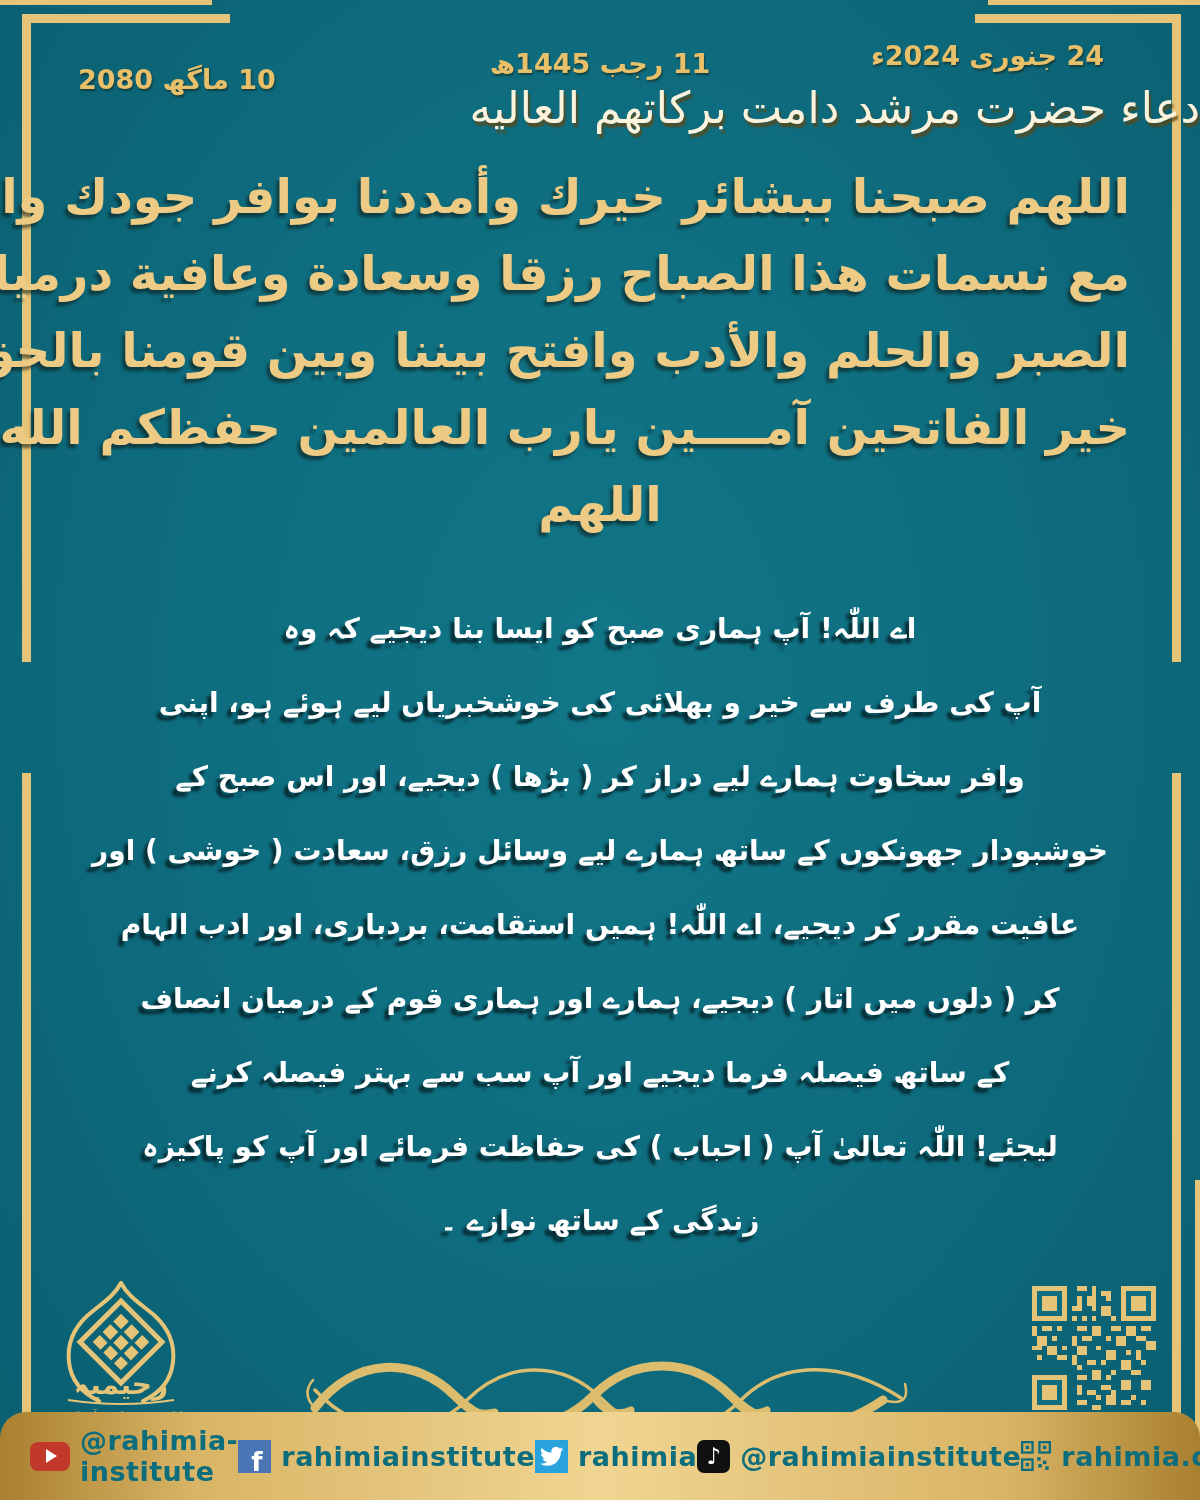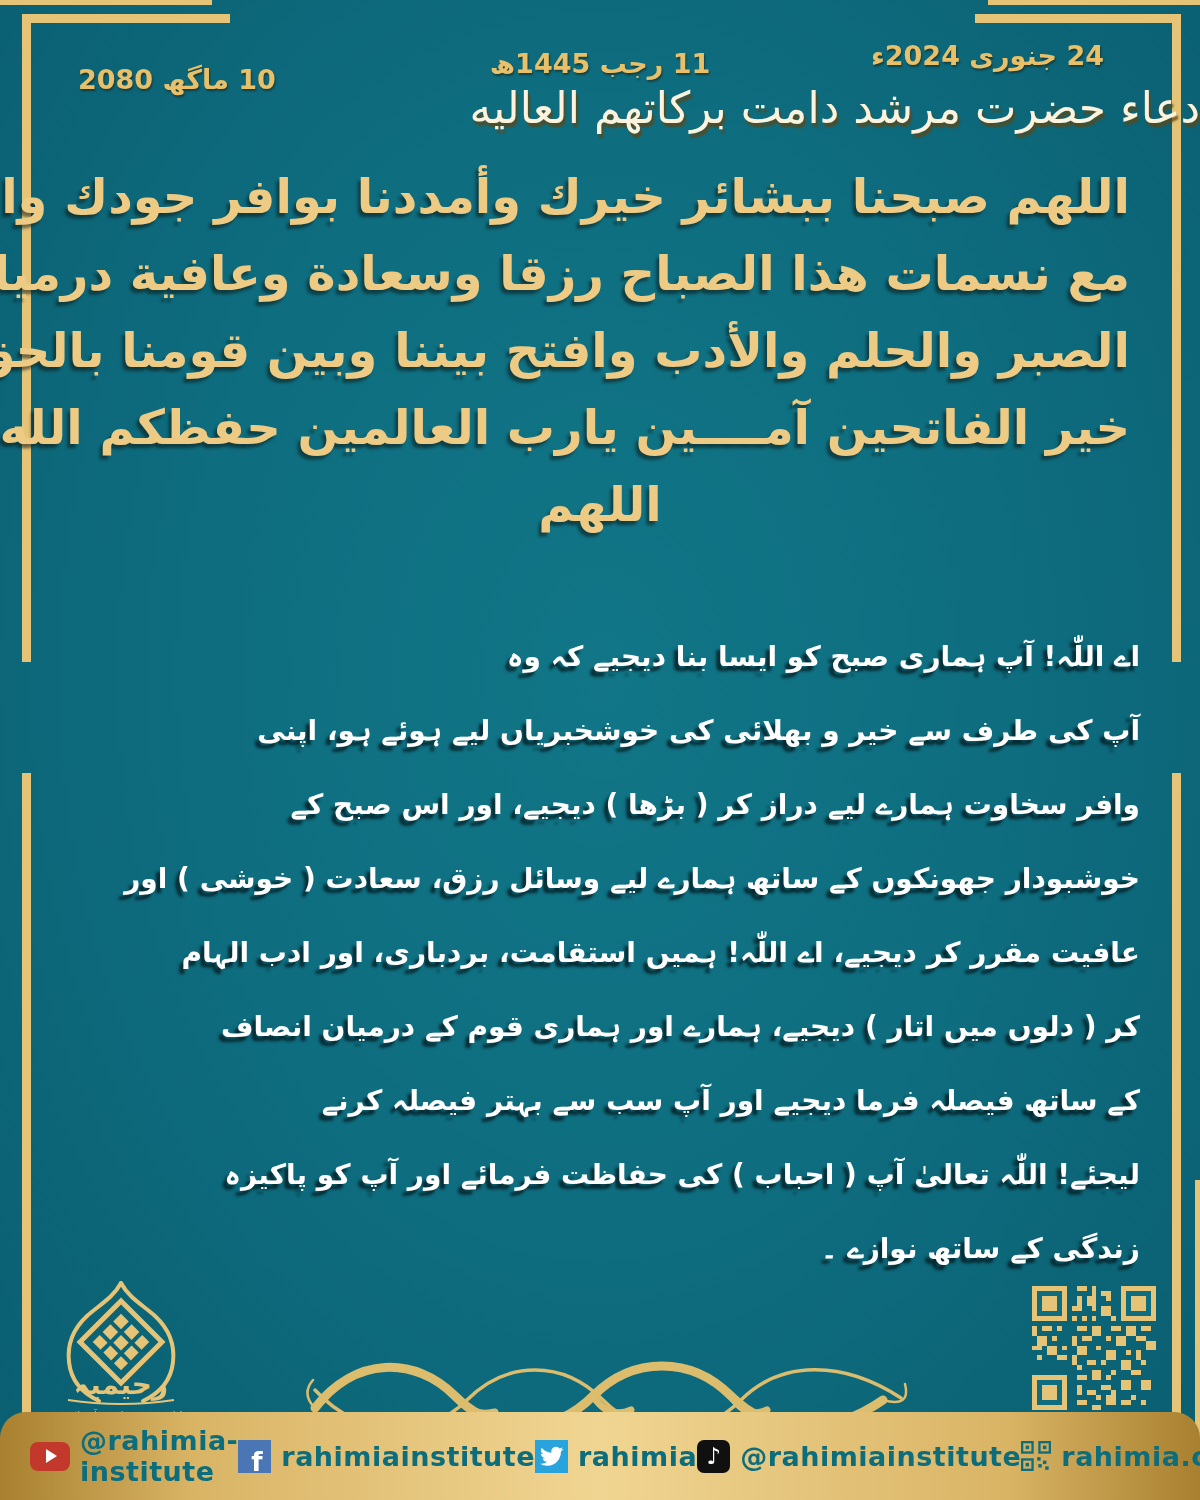--- a/index.html
+++ b/index.html
@@ -15,21 +15,21 @@
   .date-center{left:0;right:0;top:16px;text-align:center;margin-top:32px;}
   .date-right{right:96px;top:40px;}
   .title{position:absolute;left:0;right:0;top:82px;text-align:right;
     color:#fbf3dd;font-size:44px;font-weight:normal;
     text-shadow:2px 4px 2px rgba(95,70,20,.8);}
   
   .arabic{position:absolute;left:70px;right:70px;top:158px;text-align:center;direction:rtl;}
   .ar-line{color:#edcb85;font-size:48px;font-weight:bold;line-height:77px;
     text-shadow:-3px 4px 3px rgba(15,25,22,.55);white-space:nowrap;}
   
-  .urdu{position:absolute;left:60px;right:60px;top:620px;text-align:right;direction:rtl;}
+  .urdu{position:absolute;left:60px;right:60px;top:592px;text-align:center;direction:rtl;}
   .ur-line{color:#ffffff;font-size:28px;font-weight:bold;line-height:74px;
     text-shadow:-4px 5px 3px rgba(5,25,30,.8);white-space:nowrap;}
   
   .logo{position:absolute;left:36px;top:1278px;}
   .flourish{position:absolute;left:295px;top:1348px;}
   .qr{position:absolute;left:1032px;top:1286px;}
   
   .footer{position:absolute;left:0;right:0;bottom:0;height:56px;
     border-radius:26px 26px 0 0;
     background:linear-gradient(90deg,#a8802f 0%,#d9b465 16%,#f0d592 50%,#d9b465 84%,#a8802f 100%);

